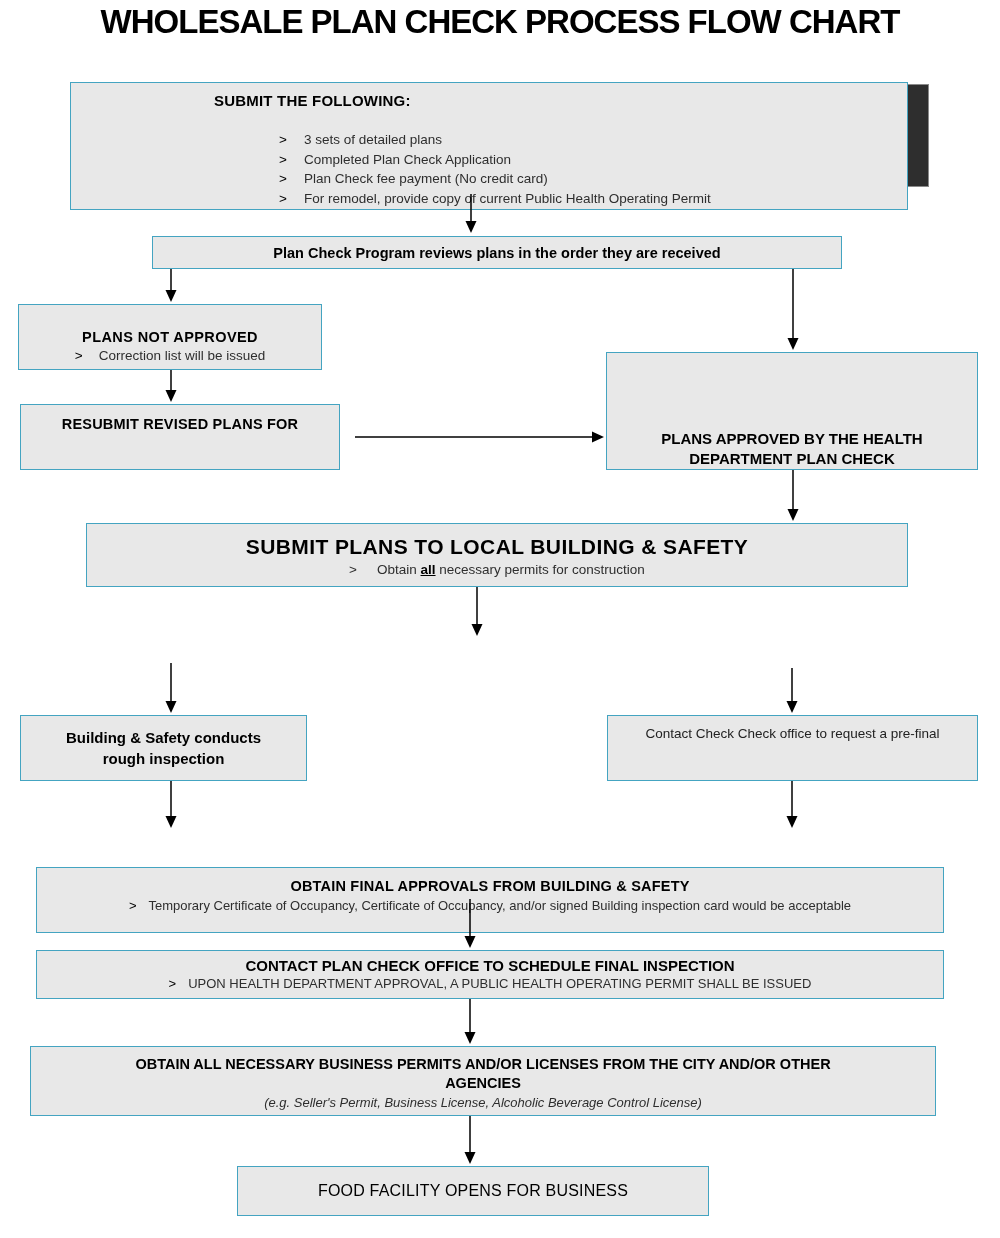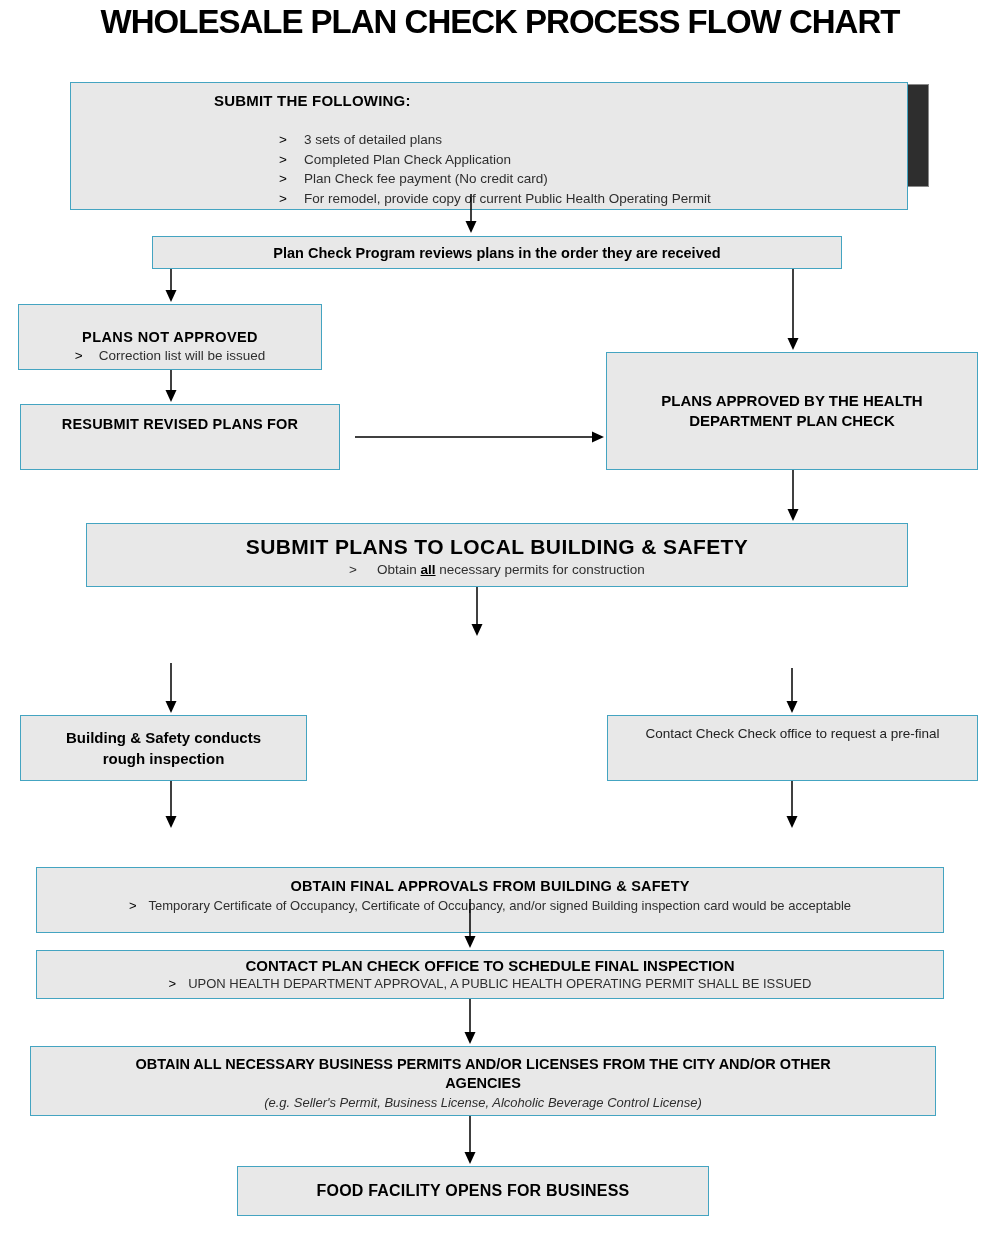--- a/index.html
+++ b/index.html
@@ -47,21 +47,21 @@
   #b3 .bold-head { font-size:14.5px; letter-spacing:.4px; }
   #b3 .item-line { margin-top:3px; font-size:13.5px; }
   #b3 .bullet { margin-right:16px; }
 
   
   #b4 { left:20px; top:404px; width:320px; height:66px; text-align:center; padding-top:11px; }
   #b4 .bold-head { font-size:14.5px; letter-spacing:.2px; }
 
   
   #b5 { left:606px; top:352px; width:372px; height:118px;
-        display:flex; align-items:center; justify-content:center;
+        display:flex; align-items:flex-end; justify-content:center;
         text-align:center; font-weight:bold; font-size:15px; line-height:20px;
         padding:0 44px; }
 
   
   #b6 { left:86px; top:523px; width:822px; height:64px; text-align:center; padding-top:11px; }
   #b6 .bold-head { font-size:21px; letter-spacing:.4px; }
   #b6 .item-line { margin-top:3px; font-size:13.5px; }
   #b6 .item-line span { white-space:pre; }
   #b6 .bullet { margin-right:20px; }
   #b6 .emph { font-weight:bold; text-decoration:underline; color:#000; }
@@ -89,21 +89,21 @@
   #b10 .bullet { margin-right:12px; }
 
   
   #b11 { left:30px; top:1046px; width:906px; height:70px; text-align:center; padding-top:8px; }
   #b11 .bold-head { font-size:14.5px; line-height:19px; padding:0 90px; }
   #b11 .item-line { margin-top:2px; font-size:13px; font-style:italic; }
 
   
   #b12 { left:237px; top:1166px; width:472px; height:50px;
          display:flex; align-items:center; justify-content:center;
-         font-weight:bold; font-size:16px; letter-spacing:.2px; }
+         font-weight:normal; font-size:16px; letter-spacing:.2px; }
 </style>
 </head>
 <body>
 
 <div class="canvas">
 
   <div class="page-title">WHOLESALE PLAN CHECK PROCESS FLOW CHART</div>
 
   <div class="shadow-bar"></div>
 

